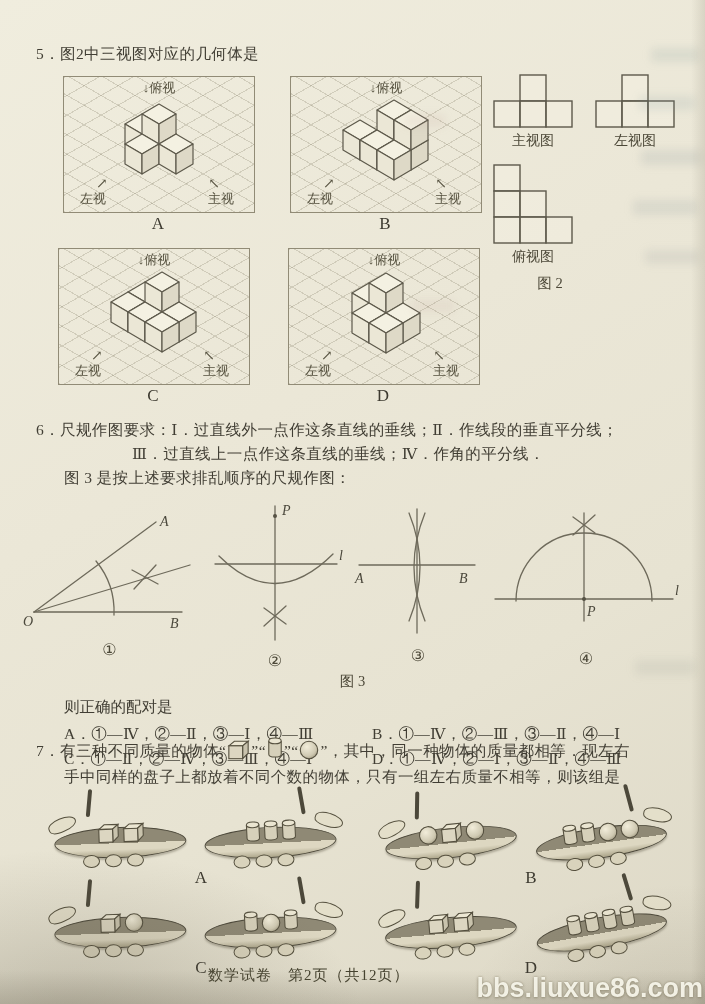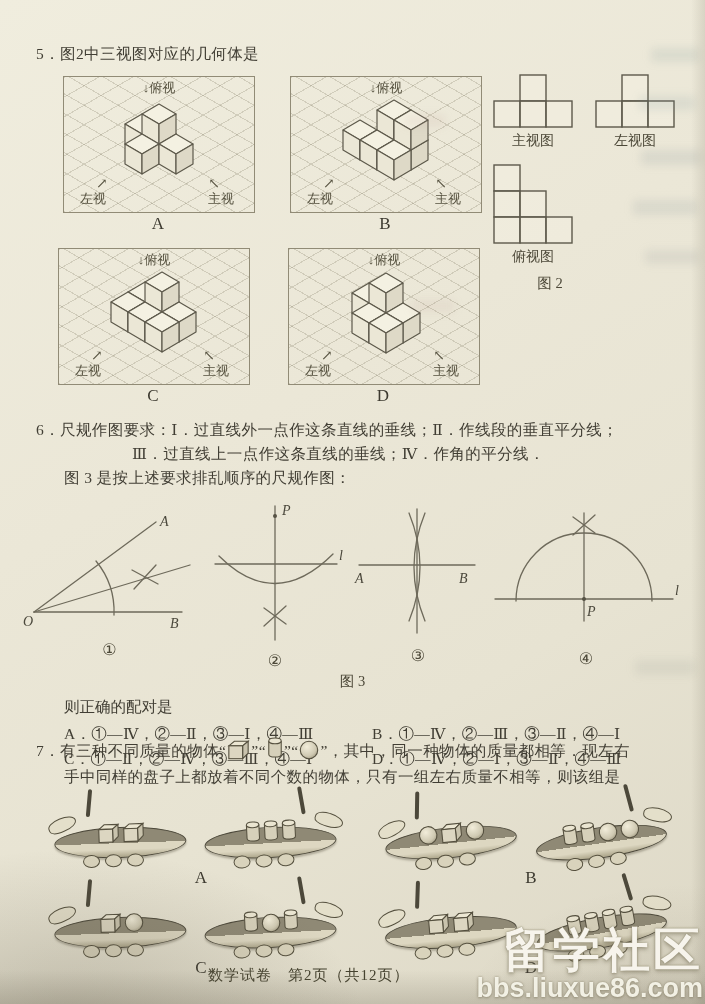--- a/index.html
+++ b/index.html
@@ -501,21 +501,20 @@
           <i></i>
           <i></i>
           <i></i>
         </div>
     </div>
     <div class="pairletter">D</div>
   </div>
 
   <div class="footer">数学试卷　第2页（共12页）</div>
   <div class="wm">
-    <div class="wm-title">留学社区</div>
     <div class="wm-site">bbs.liuxue86.com</div>
   </div>
 
   <svg class="hiddefs" aria-hidden="true">
     <symbol id="sym-cube" viewBox="0 0 25 22">
       <polygon points="2,7 8,2 23,2 17,7" fill="#ece7d3" stroke="#55503f" stroke-width="1.2"></polygon>
       <polygon points="17,7 23,2 23,15 17,21" fill="#c9c3ad" stroke="#55503f" stroke-width="1.2"></polygon>
       <rect x="2" y="7" width="15" height="14" fill="#dcd6c1" stroke="#55503f" stroke-width="1.2"></rect>
     </symbol>
     <symbol id="sym-cylinder" viewBox="0 0 18 26">

